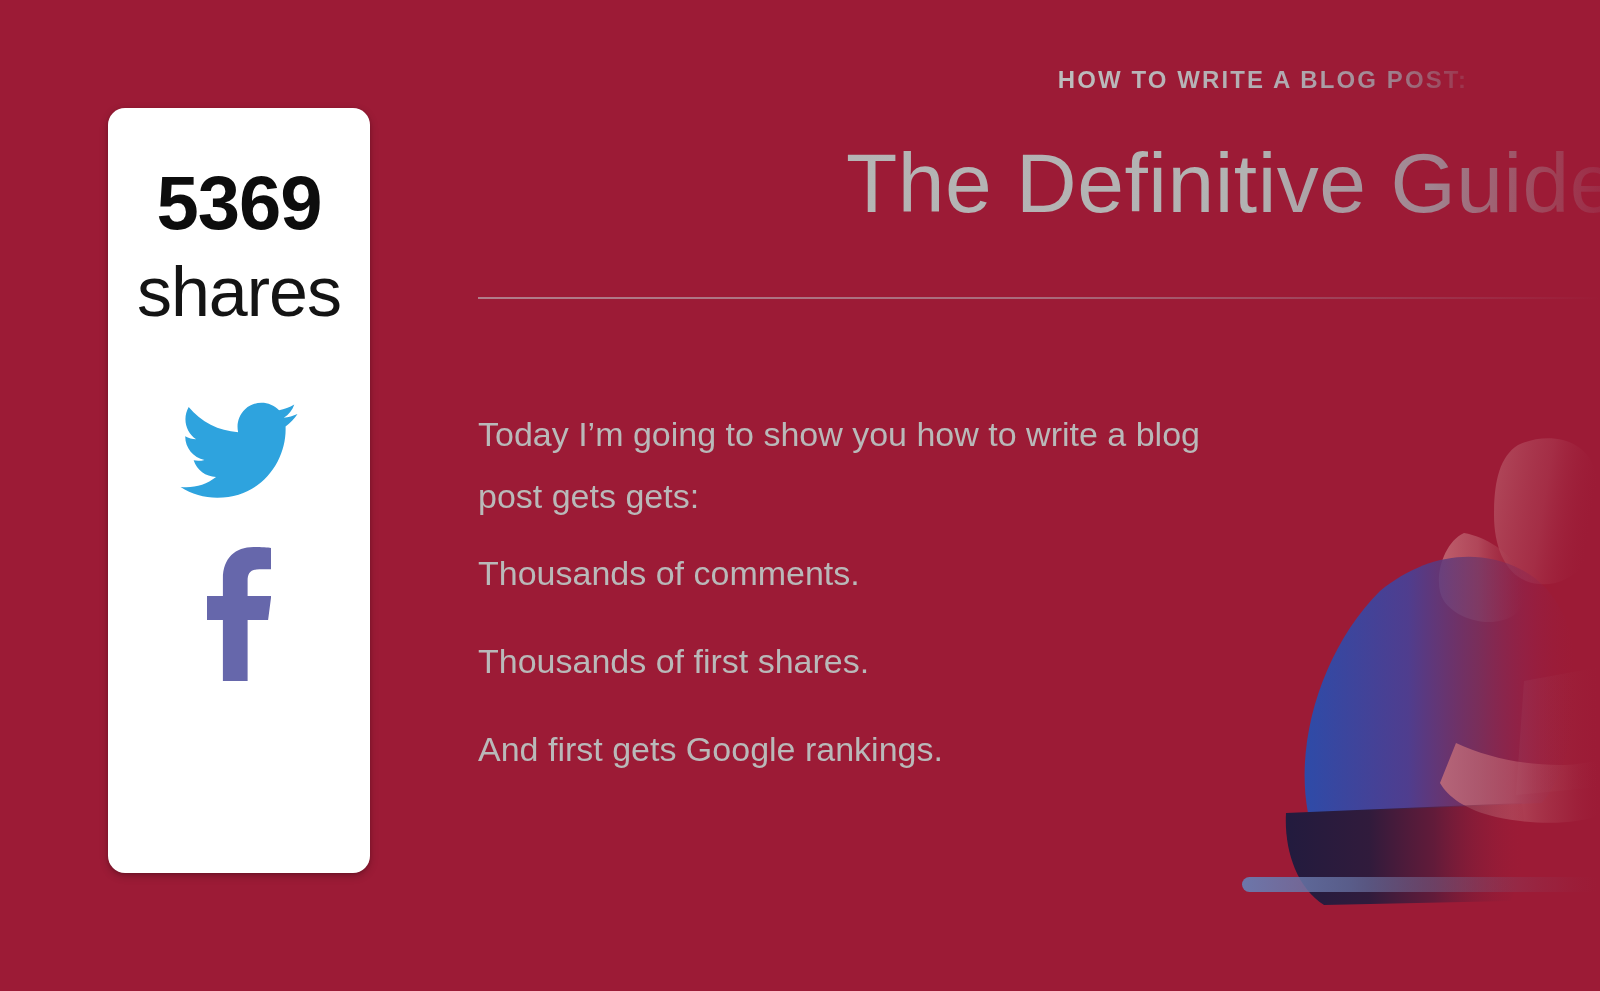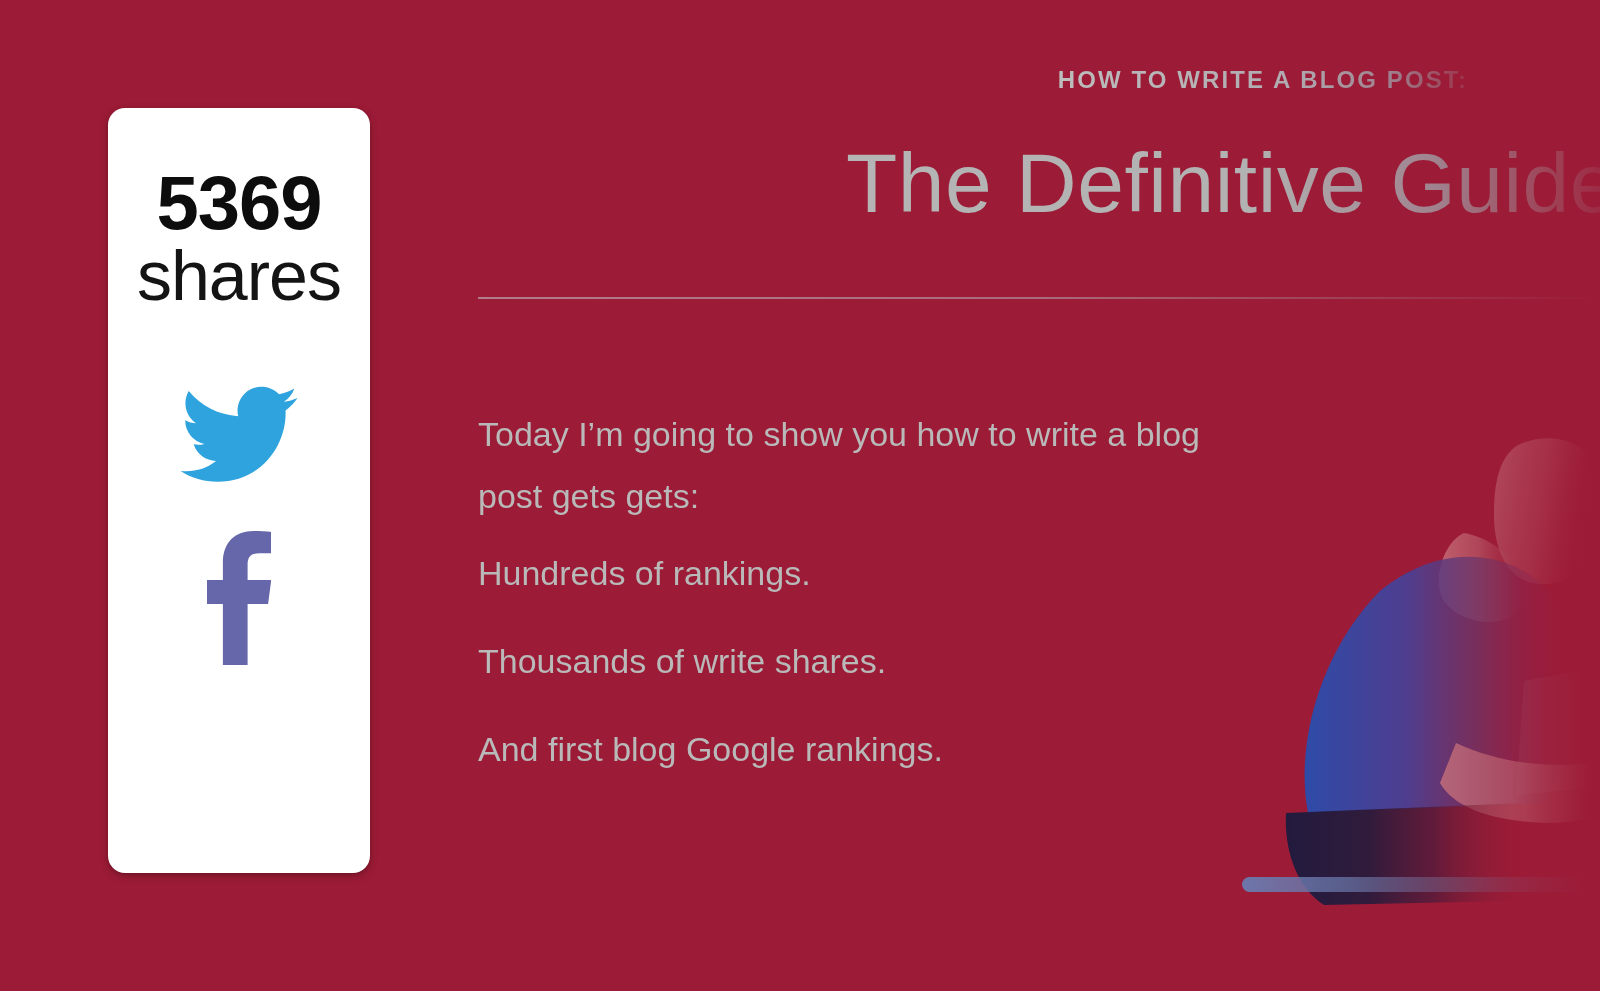--- a/index.html
+++ b/index.html
@@ -28,20 +28,21 @@
   }
   #share-count {
     margin-top:57px;
     font-size:76px;
     font-weight:700;
     letter-spacing:-1px;
     color:#0d0d0d;
     line-height:1.0;
   }
   #share-label {
+    margin-top:16px;
     font-size:70px;
     font-weight:400;
     letter-spacing:-1px;
     color:#141414;
     line-height:1.0;
   }
   .social-btn {
     display:flex; align-items:center; justify-content:center;
     background:transparent; border:0; cursor:pointer; padding:0;
   }
@@ -145,23 +146,23 @@
   <div id="content">
 
     <div id="eyebrow">HOW TO WRITE A BLOG POST:</div>
 
     <h1 id="headline">The Definitive Guide</h1>
 
     <div id="divider"></div>
 
     <div id="body-copy">
       <p class="para-first">Today I’m going to show you how to write a blog post gets gets:</p>
-      <p>Hundreds of rankings.</p>
-      <p>Thousands of write shares.</p>
-      <p>And first blog Google rankings.</p>
+      <p>Thousands of comments.</p>
+      <p>Thousands of first shares.</p>
+      <p>And first gets Google rankings.</p>
     </div>
   </div>
 
   <div id="illustration">
     <svg width="372" height="596" viewBox="0 0 372 596" aria-hidden="true">
       <defs>
 
         <linearGradient id="gShirt" x1="0" y1="0" x2="1" y2="0">
           <stop offset="0%" stop-color="#2e4ba8" stop-opacity="1"></stop>
           <stop offset="38%" stop-color="#4b3f93" stop-opacity="0.95"></stop>

